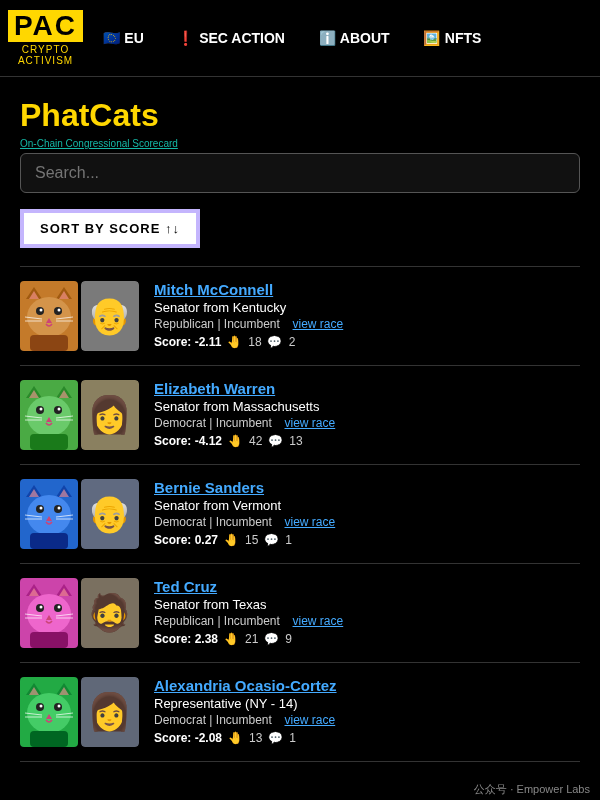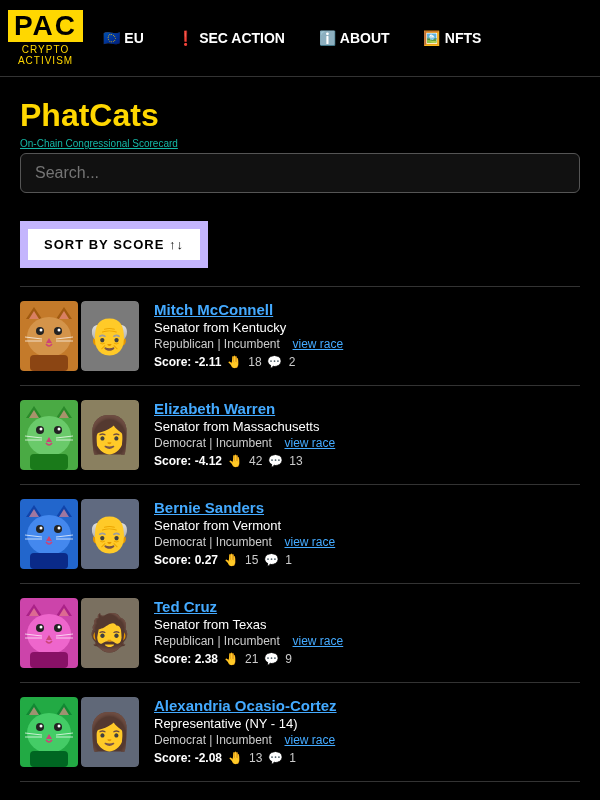--- a/index.html
+++ b/index.html
@@ -74,36 +74,36 @@
       cursor: pointer;
       margin-bottom: 4px;
     }
 
     
     .search-container {
       background: #111;
       border: 1px solid #555;
       border-radius: 6px;
       padding: 10px 14px;
-      margin-bottom: 28px;
+      margin-bottom: 16px;
     }
     .search-input {
       background: transparent;
       border: none;
       outline: none;
       color: #aaa;
       font-size: 16px;
       width: 100%;
     }
 
     
     .sort-btn {
       background: #fff;
       color: #000;
-      border: 8px solid #c4b5fd;
+      border: 4px solid #c4b5fd;
       font-weight: 800;
       font-size: 13px;
       padding: 8px 16px;
       cursor: pointer;
       margin-bottom: 18px;
       letter-spacing: 1px;
     }
 
     
     .politician-list {

